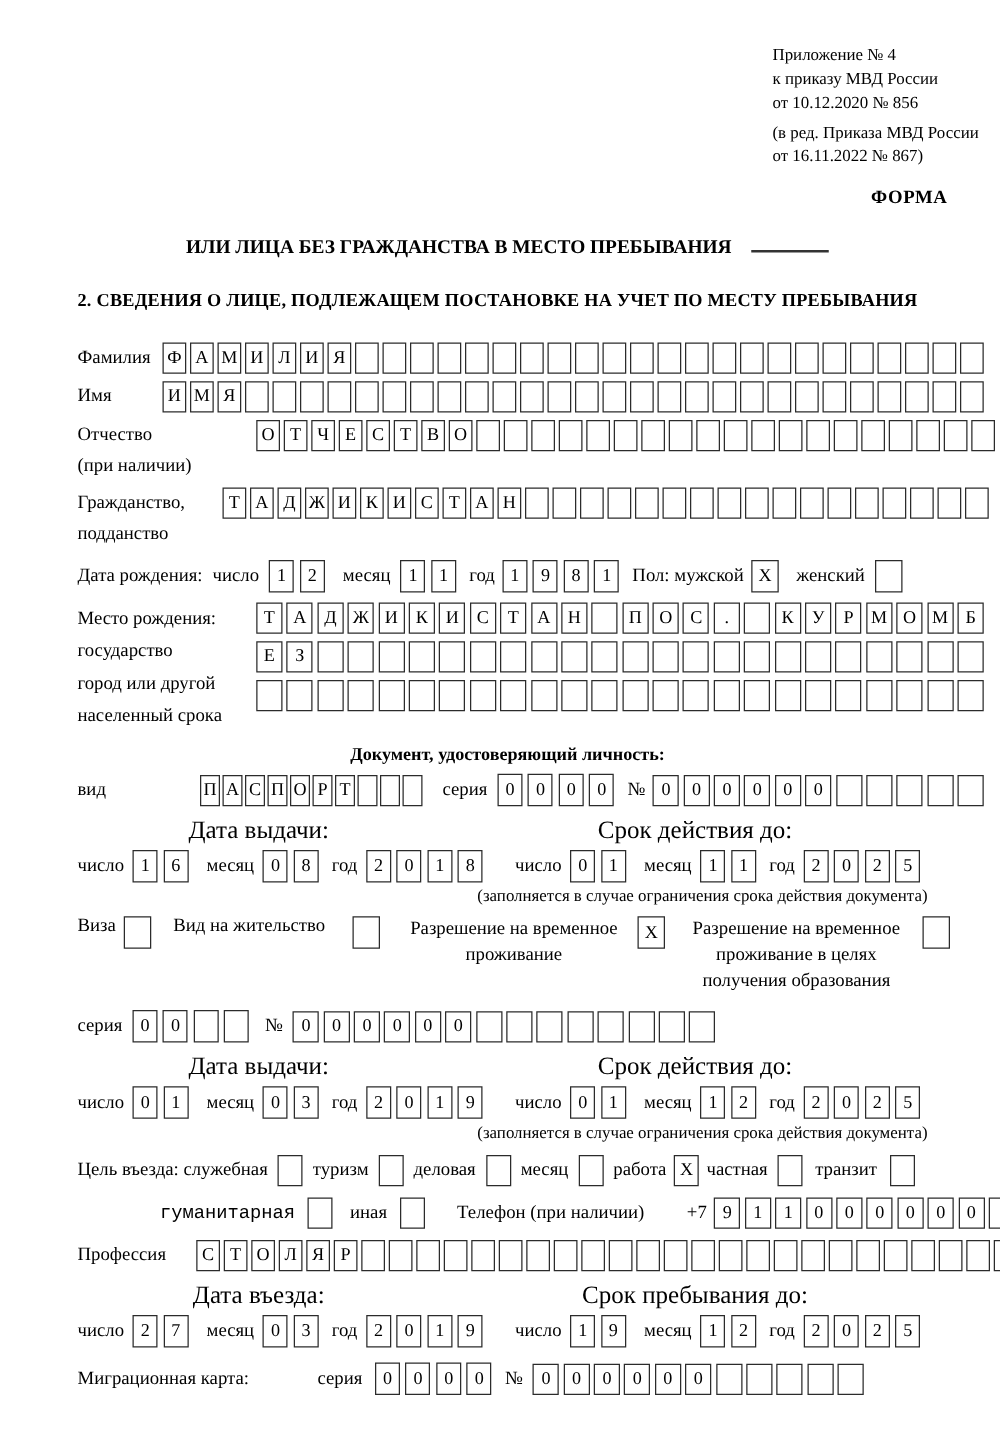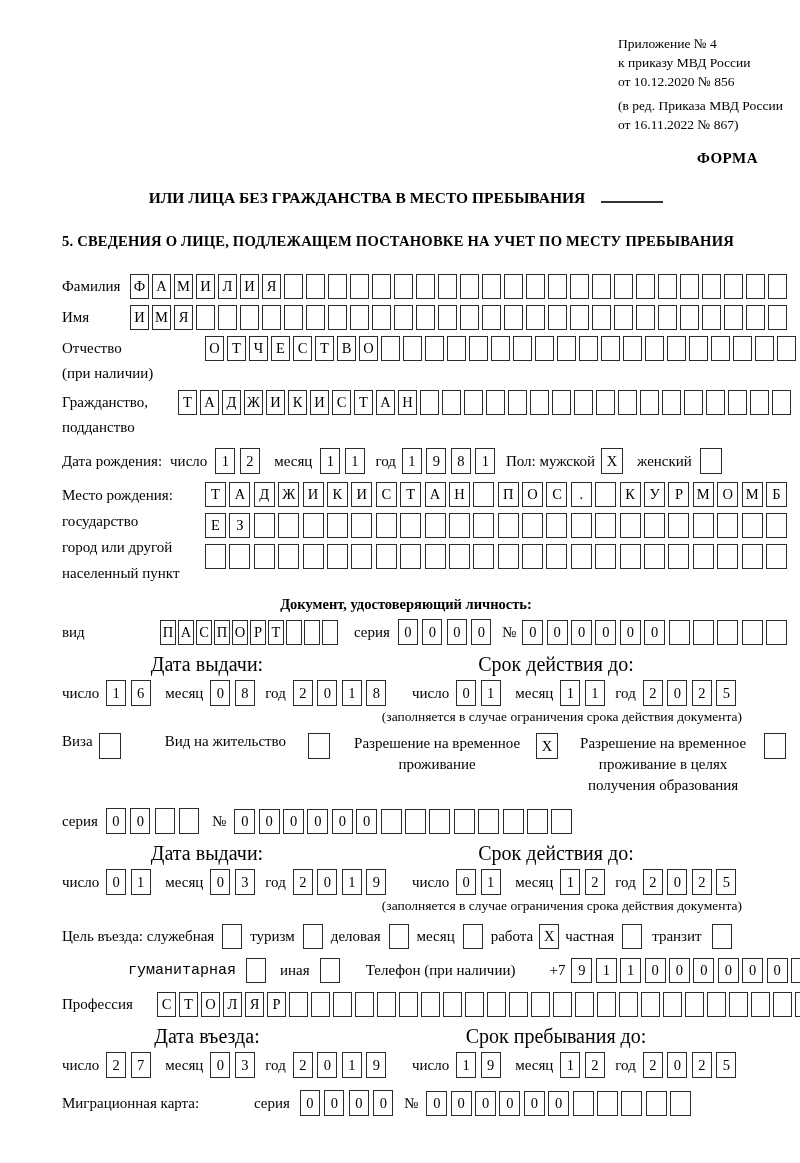--- a/index.html
+++ b/index.html
@@ -65,21 +65,21 @@
   </div>
 
   <div class="forma">ФОРМА</div>
 
   <div class="title">
     <div>
       <span>ИЛИ ЛИЦА БЕЗ ГРАЖДАНСТВА В МЕСТО ПРЕБЫВАНИЯ</span><span class="blank-line"></span>
     </div>
   </div>
 
-  <div class="sec">5. СВЕДЕНИЯ О ЛИЦЕ, ПОДЛЕЖАЩЕМ ПОСТАНОВКЕ НА УЧЕТ ПО МЕСТУ ПРЕБЫВАНИЯ</div>
+  <div class="sec">2. СВЕДЕНИЯ О ЛИЦЕ, ПОДЛЕЖАЩЕМ ПОСТАНОВКЕ НА УЧЕТ ПО МЕСТУ ПРЕБЫВАНИЯ</div>
 
   <div class="frow" style="margin-top:24px;">
     <span class="lbl" style="width:68px;">Фамилия</span>
     <div class="cellrow">
         <span class="cell">Ф</span>
         <span class="cell">А</span>
         <span class="cell">М</span>
         <span class="cell">И</span>
         <span class="cell">Л</span>
         <span class="cell">И</span>
@@ -246,21 +246,21 @@
     <div class="cellrow chk">
         <span class="cell"></span>
       </div>
   </div>
 
   <div class="frow top" style="margin-top:8px;">
     <div class="lblcol" style="width:143px;line-height:26px;">
       <div>Место рождения:</div>
       <div>государство</div>
       <div>город или другой</div>
-      <div>населенный пункт</div>
+      <div>населенный срока</div>
     </div>
     <div>
       <div class="cellrow w24 mb4">
           <span class="cell">Т</span>
           <span class="cell">А</span>
           <span class="cell">Д</span>
           <span class="cell">Ж</span>
           <span class="cell">И</span>
           <span class="cell">К</span>
           <span class="cell">И</span>
@@ -425,21 +425,21 @@
   <div class="note-r">(заполняется в случае ограничения срока действия документа)</div>
 
   <div class="para">
   </div>
 
   <div class="frow top" style="margin-top:2px;">
     <span class="lbl">Виза</span>
     <div class="cellrow chk ml6">
         <span class="cell"></span>
       </div>
-    <span class="lbl" style="margin-left:44px;">Вид на жительство</span>
+    <span class="lbl" style="margin-left:18px;">Вид на жительство</span>
     <div class="cellrow chk" style="margin-left:22px;">
         <span class="cell"></span>
       </div>
     <div class="stack" style="margin-left:24px;">
       <div>Разрешение на временное</div>
       <div>проживание</div>
     </div>
     <div class="cellrow chk" style="margin-left:16px;">
         <span class="cell">X</span>
       </div>

